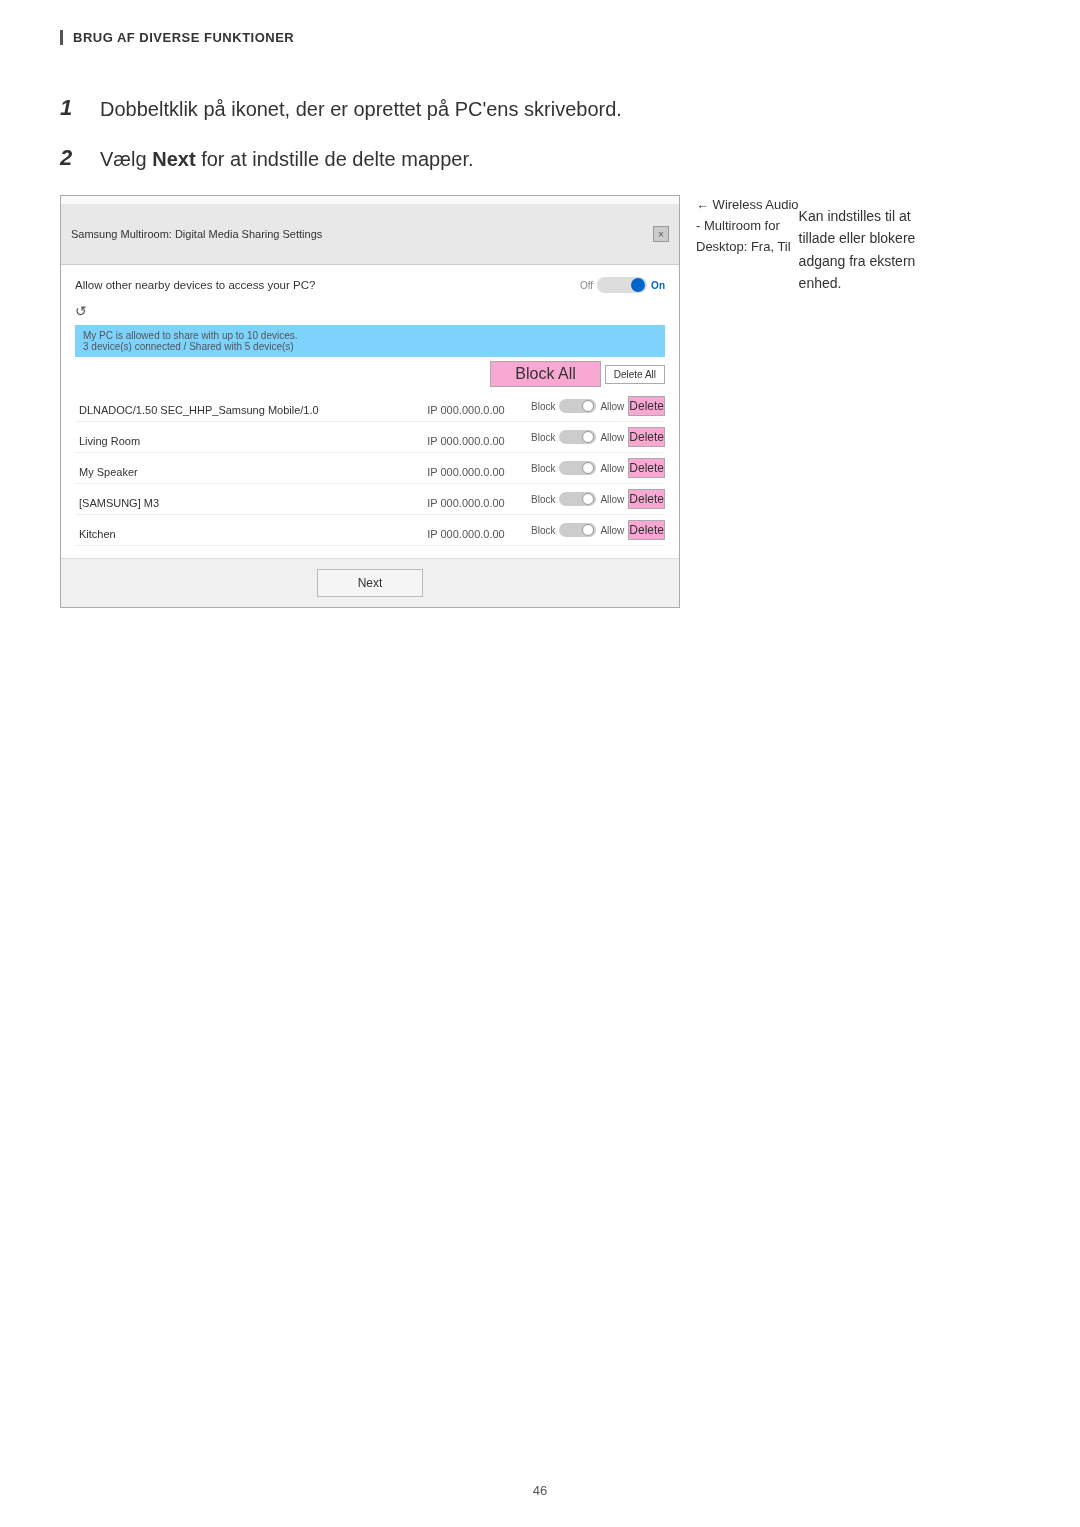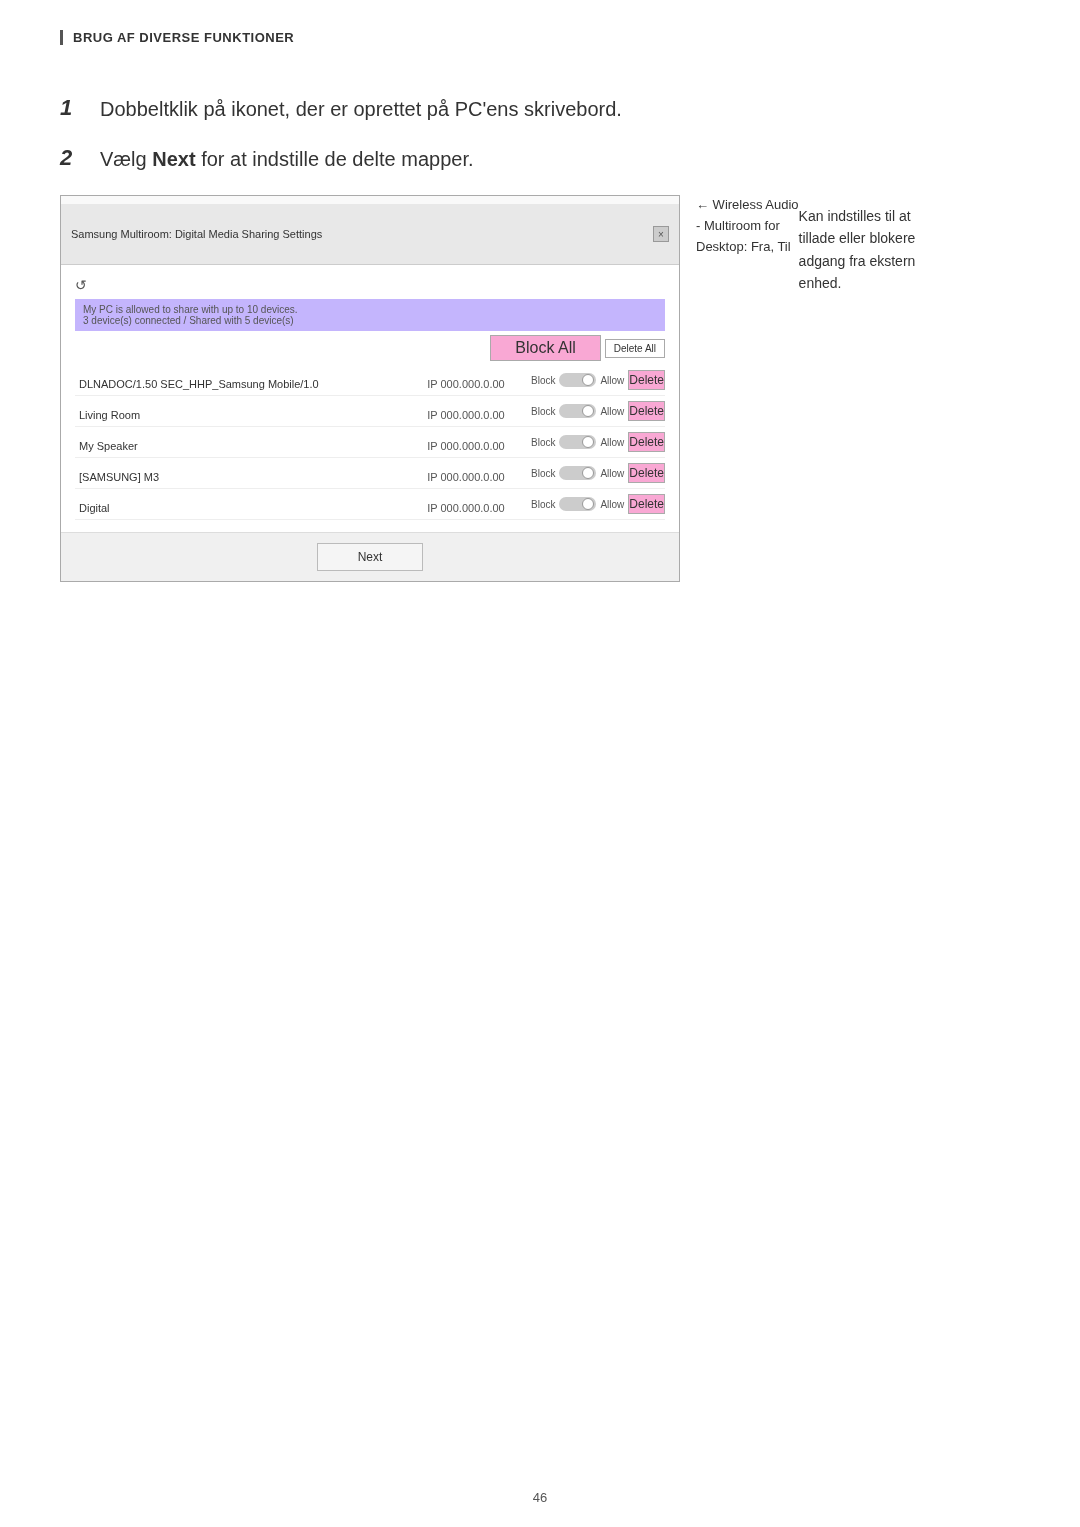--- a/index.html
+++ b/index.html
@@ -156,21 +156,21 @@
     }
 
     .refresh-icon {
       font-size: 14px;
       color: #555;
       cursor: pointer;
       margin-bottom: 6px;
     }
 
     .device-info-bar {
-      background: #c4b5fd;
+      background: #7dd3fc;
       padding: 5px 8px;
       font-size: 10px;
       color: #555;
       margin-bottom: 4px;
     }
 
     .devices-header-row {
       display: flex;
       justify-content: flex-end;
       align-items: center;
@@ -276,21 +276,21 @@
       background: #f5f5f5;
       border: 1px solid #bbb;
       font-size: 12px;
       padding: 6px 40px;
       cursor: pointer;
       color: #333;
     }
 
     .page-number {
       position: absolute;
-      bottom: 22px;
+      bottom: 29px;
       left: 50%;
       transform: translateX(-50%);
       font-size: 13px;
       color: #555;
     }
 
     .full-annotation-wrapper {
       display: flex;
       margin-left: 16px;
     }
@@ -334,20 +334,30 @@
 
       <div class="dialog-box">
 
         <div class="dialog-titlebar">
           <span class="dialog-titlebar-text">Samsung Multiroom: Digital Media Sharing Settings</span>
           <div class="dialog-close-btn">×</div>
         </div>
 
         <div class="dialog-body">
 
+          <div class="allow-row">
+            <span class="allow-question">Allow other nearby devices to access your PC?</span>
+            <div class="toggle-switch">
+              <span class="toggle-label-off">Off</span>
+              <div class="toggle-track">
+                <div class="toggle-knob"></div>
+              </div>
+              <span class="toggle-label-on">On</span>
+            </div>
+          </div>
 
           <div class="refresh-icon">↺</div>
 
           <div class="device-info-bar">
             <div>My PC is allowed to share with up to 10 devices.</div>
             <div>
               <span>3  device(s) connected / Shared with  5  device(s)</span>
             </div>
           </div>
 
@@ -399,21 +409,21 @@
       <div class="device-controls">
         <span class="block-label">Block</span>
         <div class="block-allow-track">
           <div class="block-allow-knob"></div>
         </div>
         <span class="allow-label">Allow</span>
         <button class="btn-delete">Delete</button>
       </div>
     </div>
               <div class="device-row">
-      <div class="device-name">Digital</div>
+      <div class="device-name">Kitchen</div>
       <div class="device-ip">IP 000.000.0.00</div>
       <div class="device-controls">
         <span class="block-label">Block</span>
         <div class="block-allow-track">
           <div class="block-allow-knob"></div>
         </div>
         <span class="allow-label">Allow</span>
         <button class="btn-delete">Delete</button>
       </div>
     </div>

